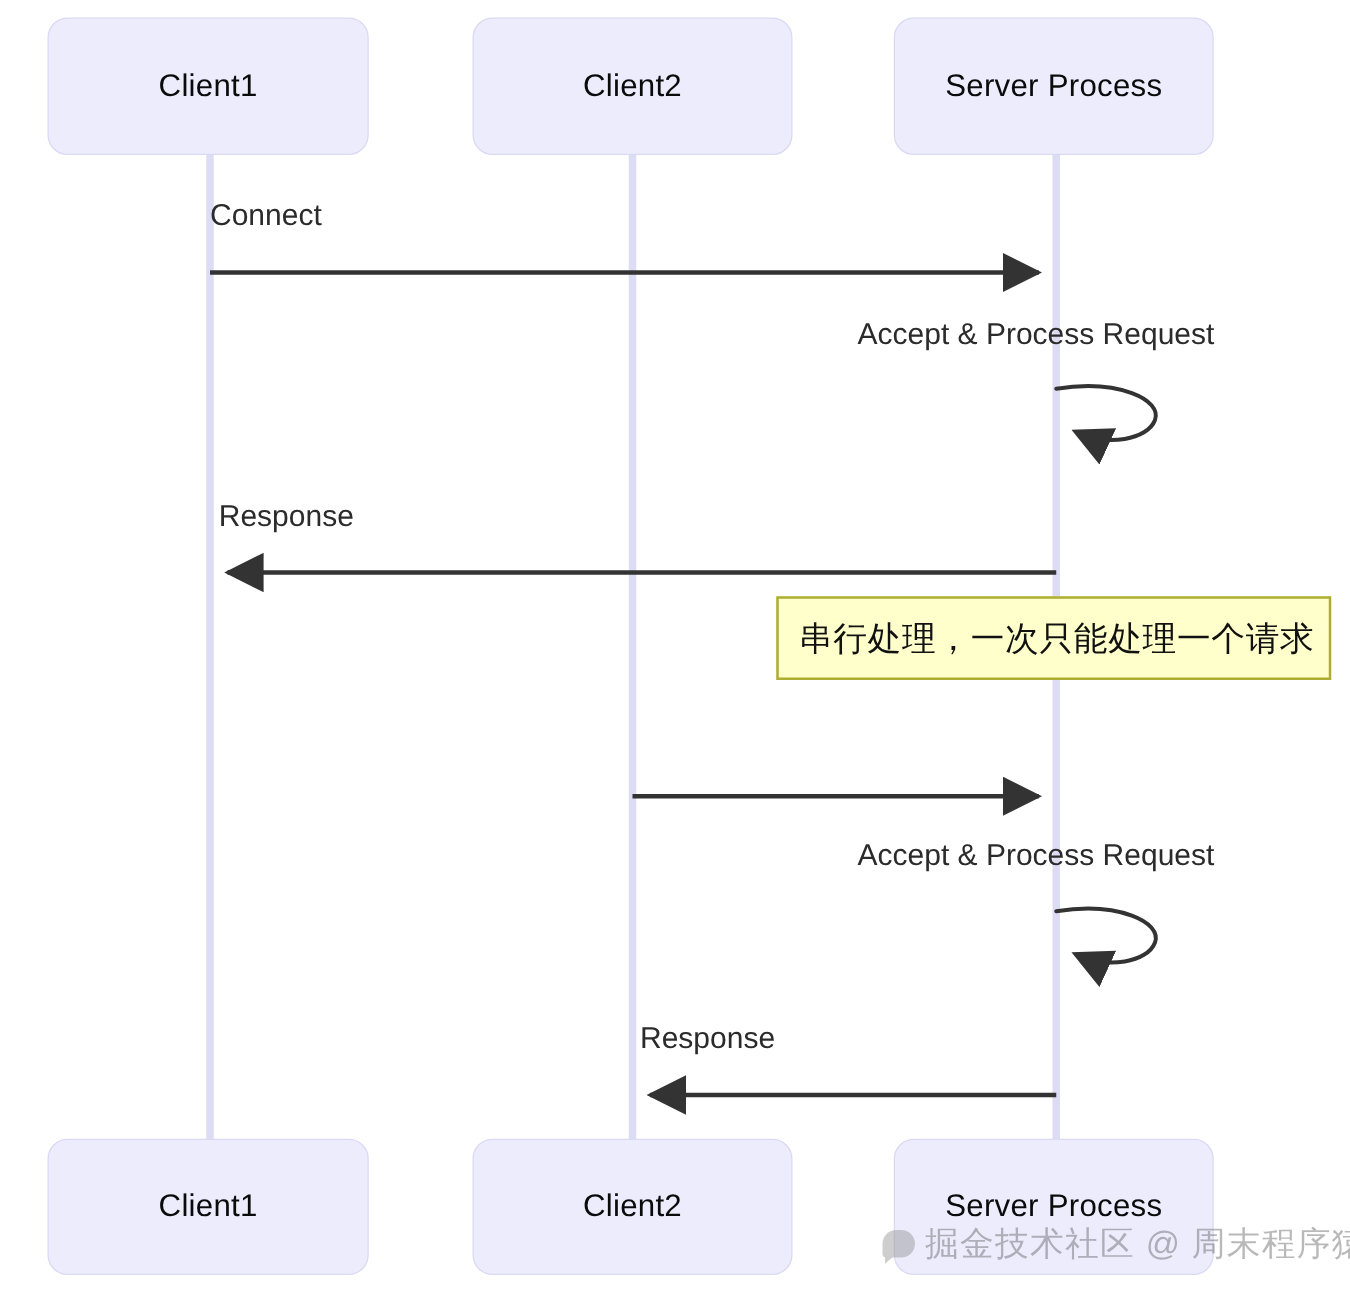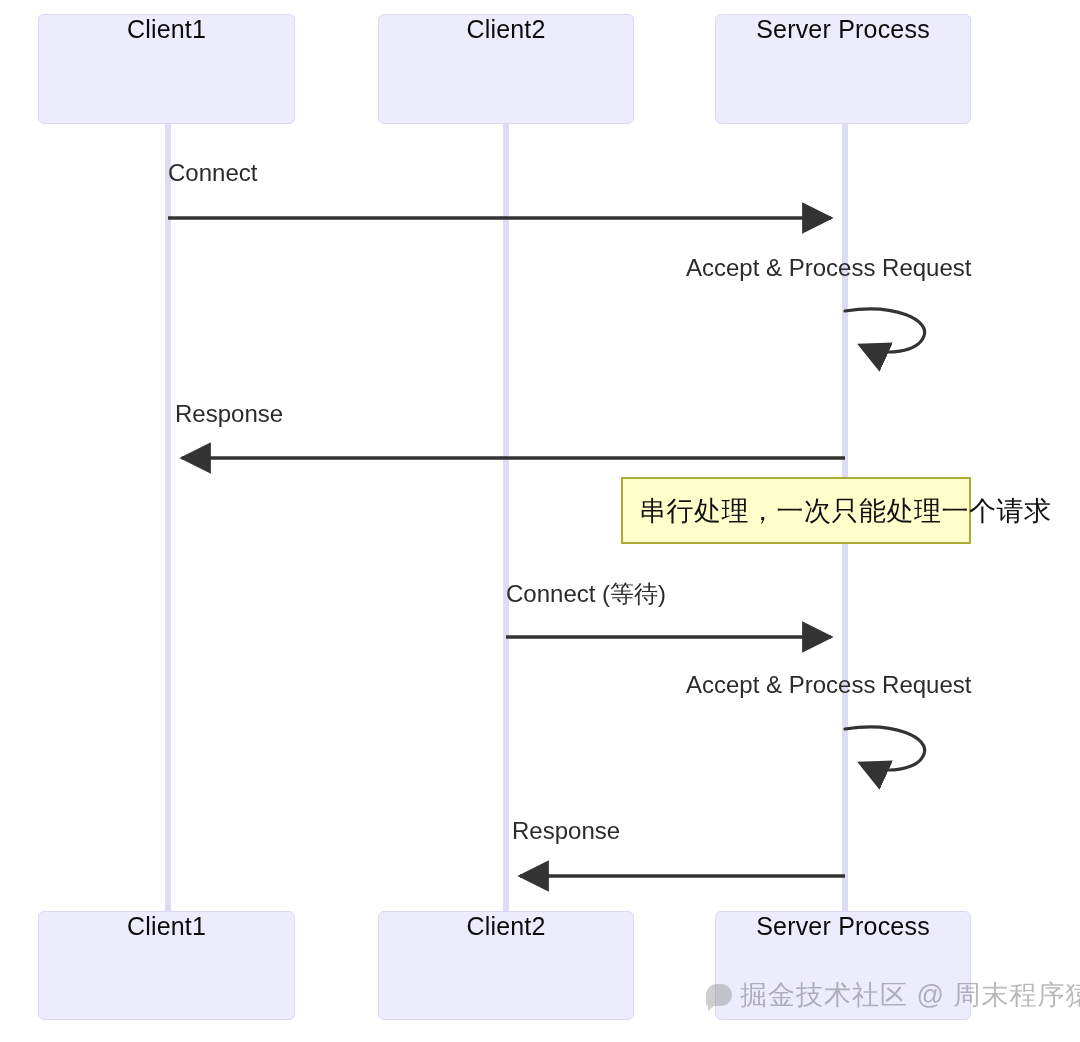--- a/index.html
+++ b/index.html
@@ -23,23 +23,23 @@
     position: absolute;
     left: 0;
     top: 0;
     width: 1080px;
     height: 1042px;
   }
   .actor-box {
     position: absolute;
     background: #ececfd;
     border: 1px solid #d9d9f3;
-    border-radius: 6px;
+    border-radius: 16px;
     display: flex;
-    align-items: flex-start;
+    align-items: center;
     justify-content: center;
   }
   .actor-label {
     font-family: "Liberation Sans", "DejaVu Sans", sans-serif;
     font-size: 25px;
     color: #0b0b0b;
     letter-spacing: 0.2px;
     white-space: nowrap;
   }
   .msg-label {
@@ -153,27 +153,26 @@
   <div class="actor-box" style="left:715px; top:14px; width:256px; height:110px;">
     <span class="actor-label">Server Process</span>
   </div>
 
   <div class="msg-label" style="left:168px; top:159px; width:670px;">Connect</div>
 
   <div class="msg-label" style="left:686px; top:254px;">Accept &amp; Process Request</div>
 
   <div class="msg-label" style="left:175px; top:400px; width:665px;">Response</div>
 
-  <div class="msg-label" style="left:506px; top:578px; width:333px;">Connect (等待)</div>
 
   <div class="msg-label" style="left:686px; top:671px;">Accept &amp; Process Request</div>
 
   <div class="msg-label" style="left:512px; top:817px; width:327px;">Response</div>
 
-  <div class="note-box" style="left:621px; top:477px; width:350px; height:67px;">
+  <div class="note-box" style="left:621px; top:477px; width:444px; height:67px;">
     <span class="note-text">串行处理，一次只能处理一个请求</span>
   </div>
 
   <div class="actor-box" style="left:38px; top:911px; width:257px; height:109px;">
     <span class="actor-label">Client1</span>
   </div>
 
   <div class="actor-box" style="left:378px; top:911px; width:256px; height:109px;">
     <span class="actor-label">Client2</span>
   </div>

